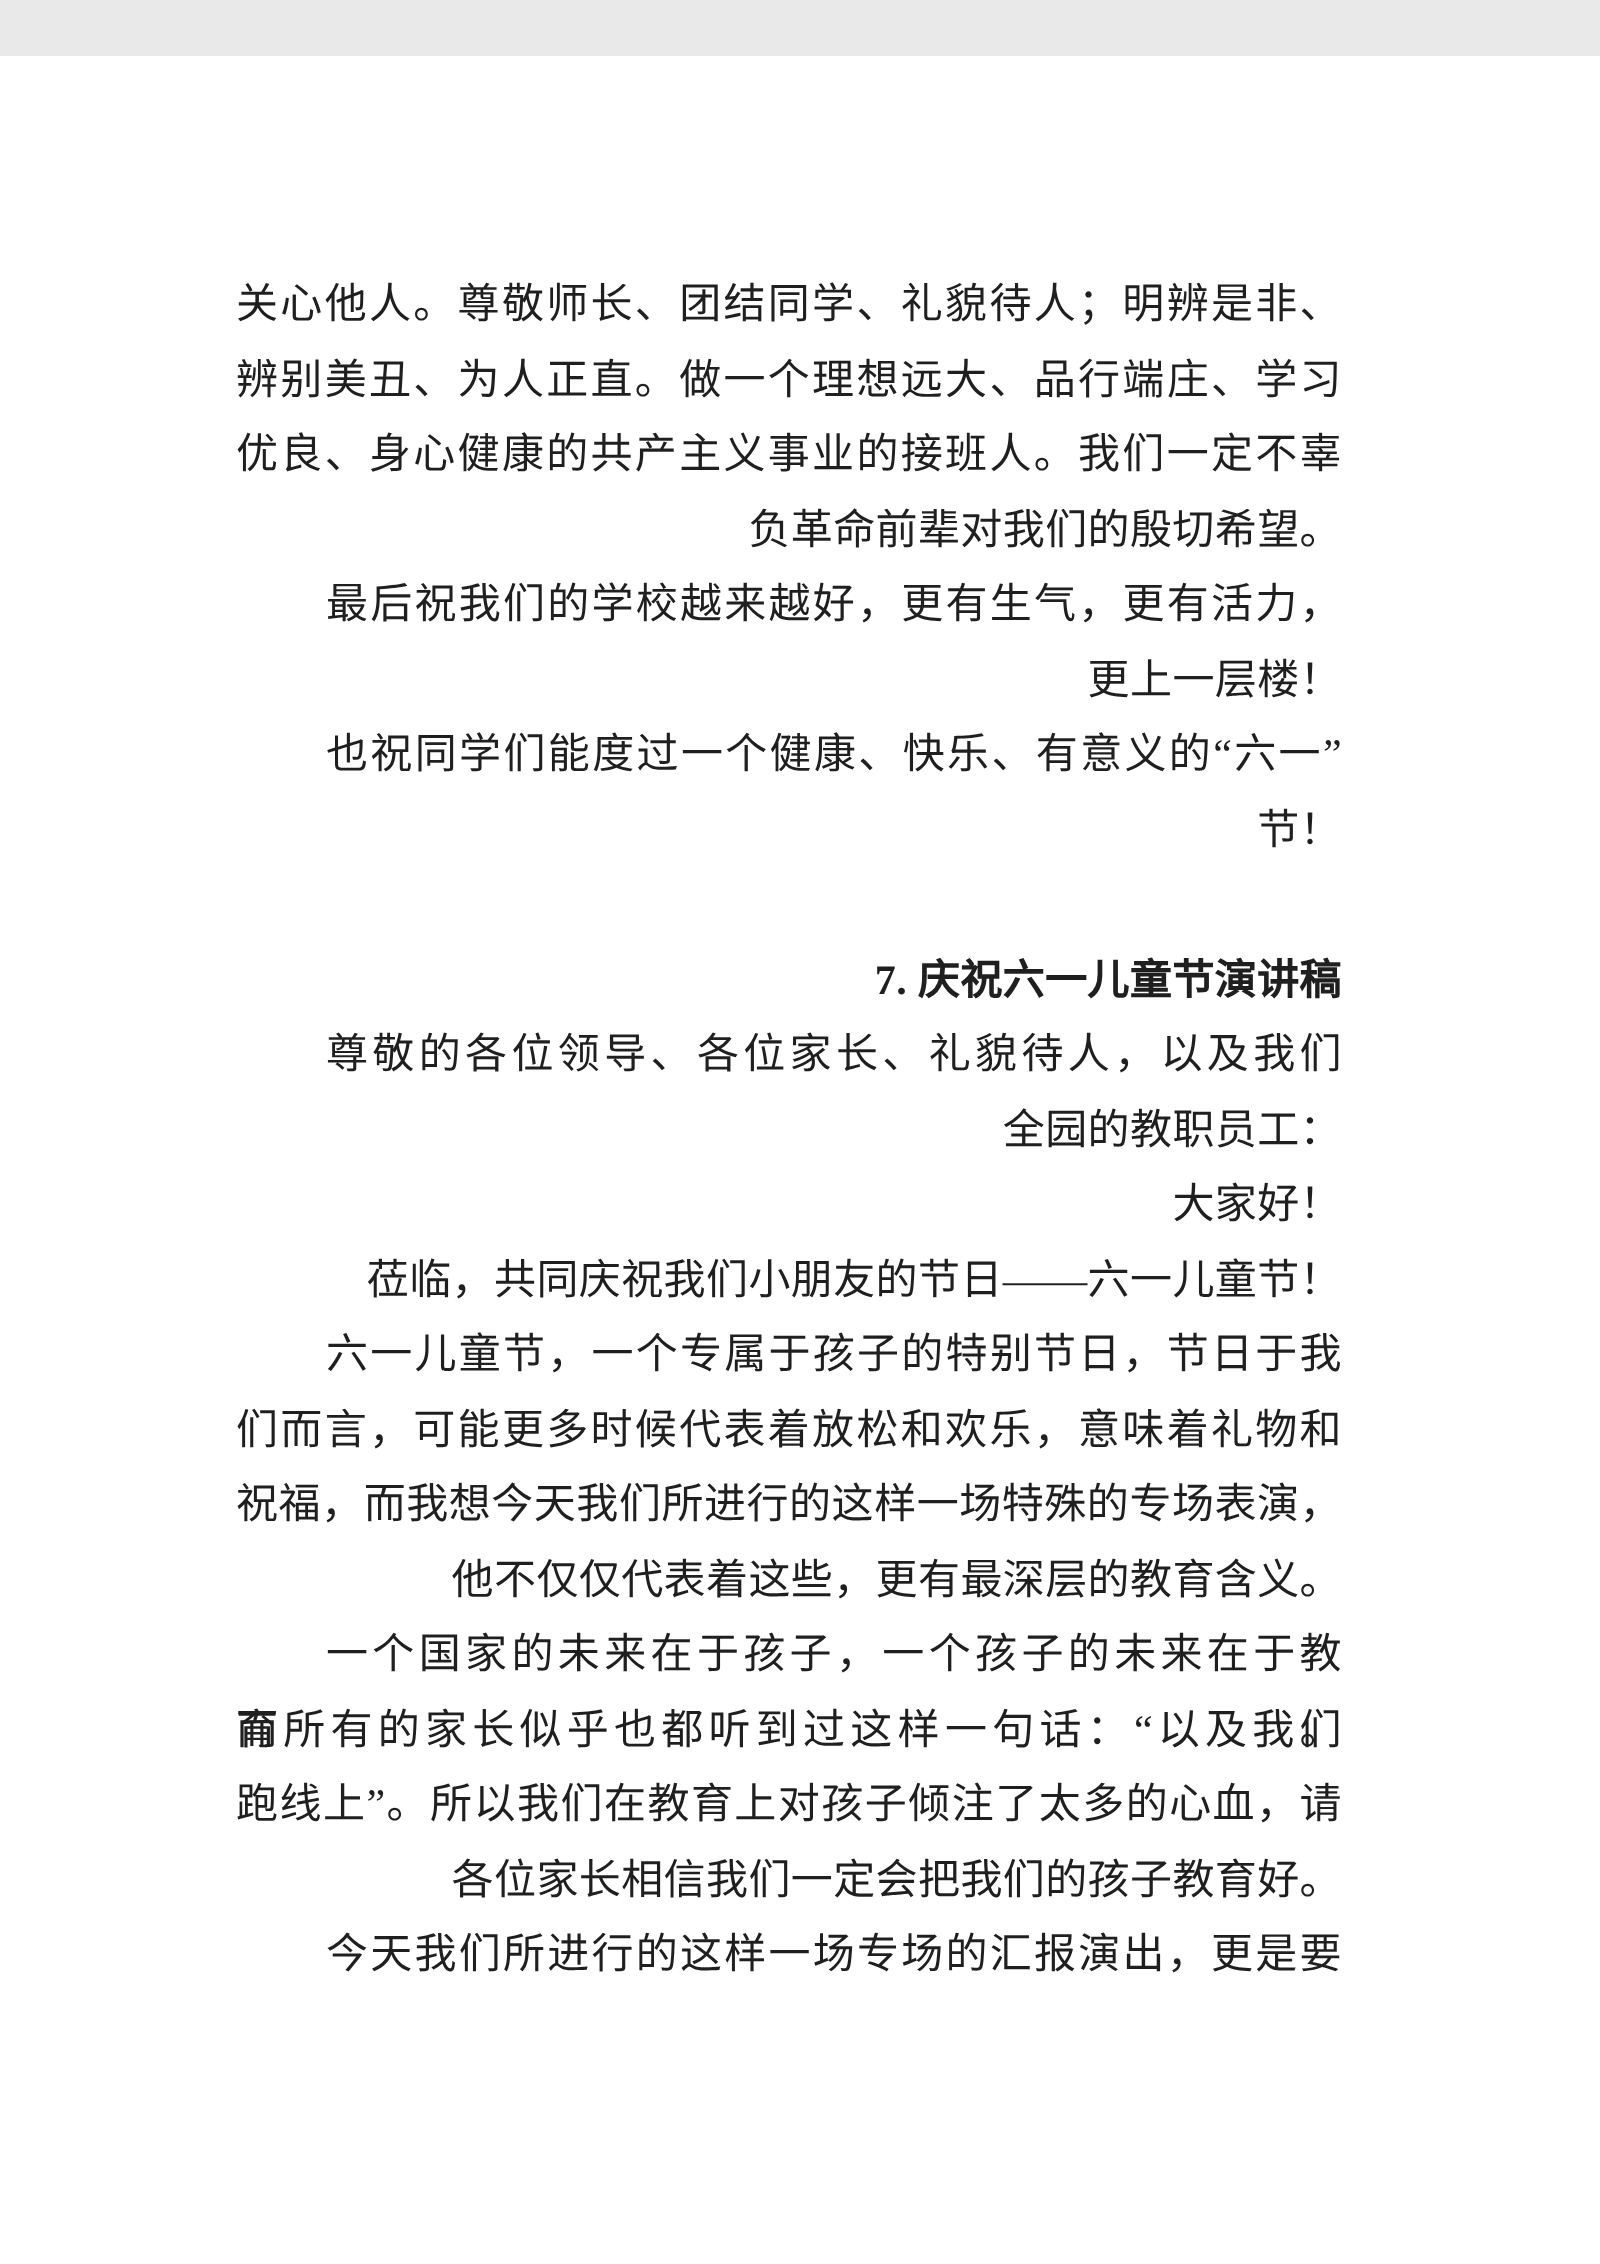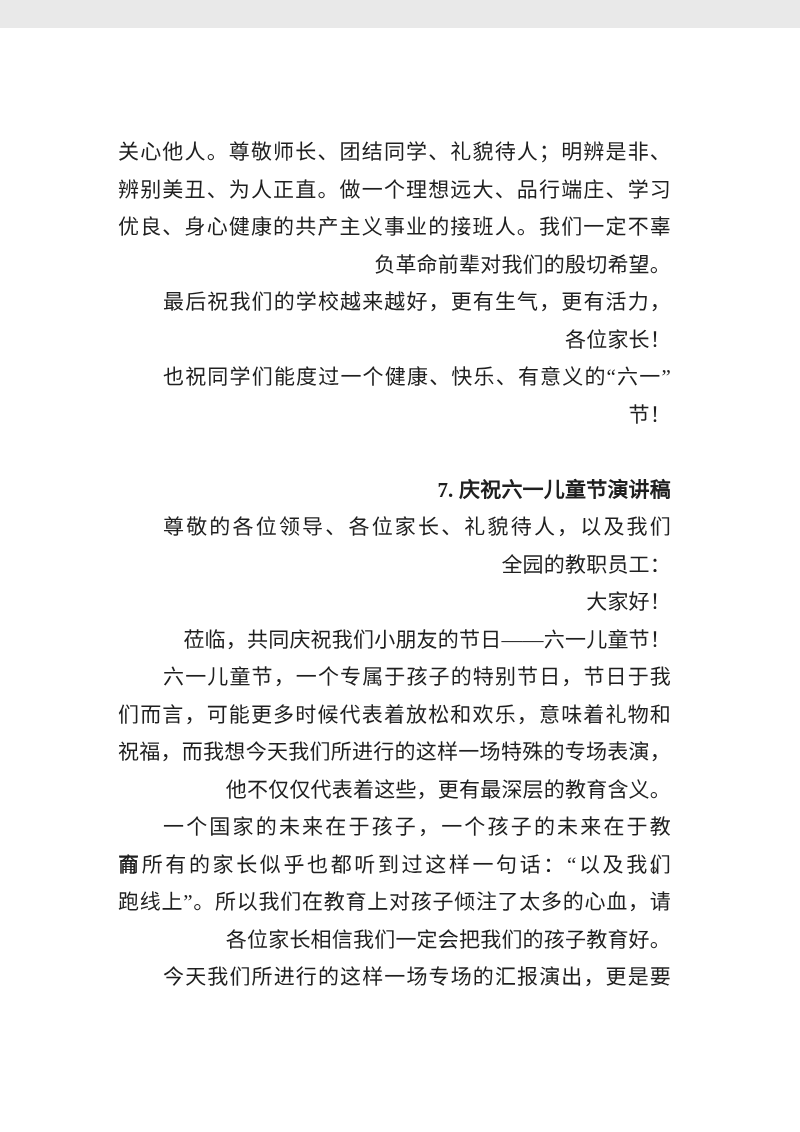--- a/index.html
+++ b/index.html
@@ -54,21 +54,21 @@
 
     <p class="para">
       <span class="ln jst">关心他人。尊敬师长、团结同学、礼貌待人；明辨是非、</span>
       <span class="ln jst">辨别美丑、为人正直。做一个理想远大、品行端庄、学习</span>
       <span class="ln jst">优良、身心健康的共产主义事业的接班人。我们一定不辜</span>
       <span class="ln">负革命前辈对我们的殷切希望。</span>
     </p>
 
     <p class="para">
       <span class="ln jst ind">最后祝我们的学校越来越好，更有生气，更有活力，</span>
-      <span class="ln">各位家长！</span>
+      <span class="ln">更上一层楼！</span>
     </p>
 
     <p class="para">
       <span class="ln jst ind">也祝同学们能度过一个健康、快乐、有意义的“六一”</span>
       <span class="ln">节！</span>
     </p>
 
     <p class="para gap-above">
       <span class="ln">7. 庆祝六一儿童节演讲稿</span>
     </p>

